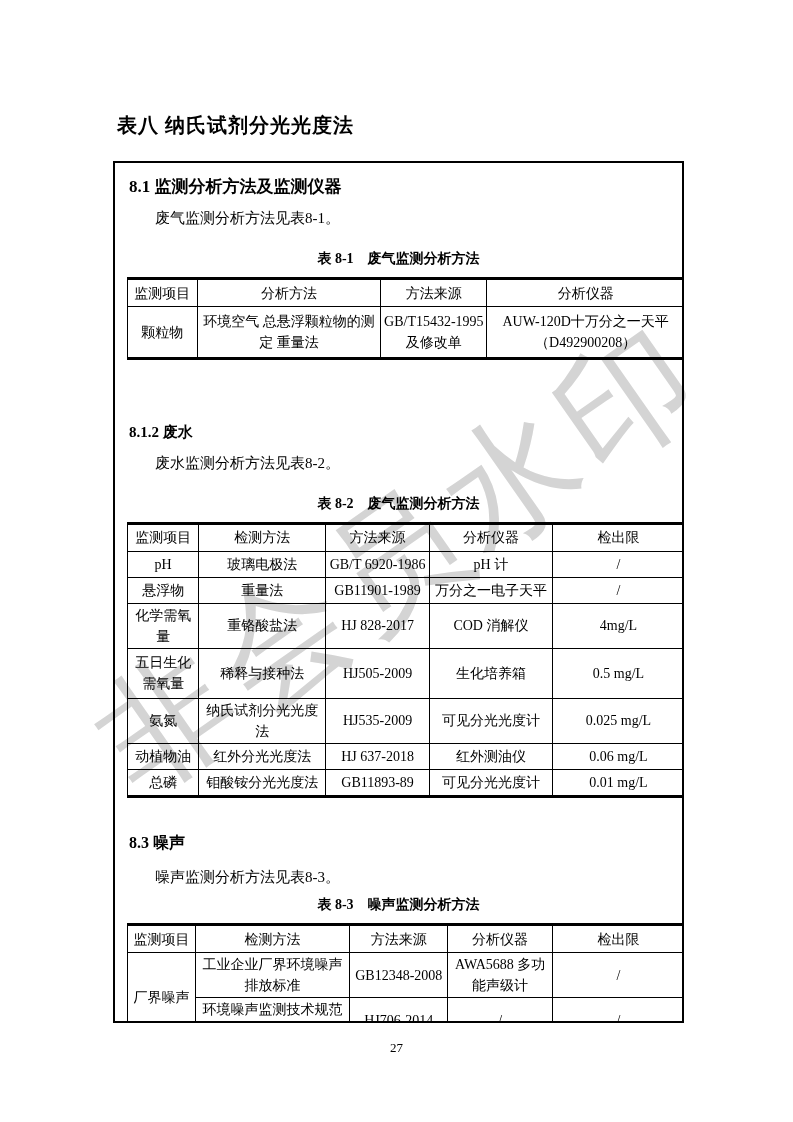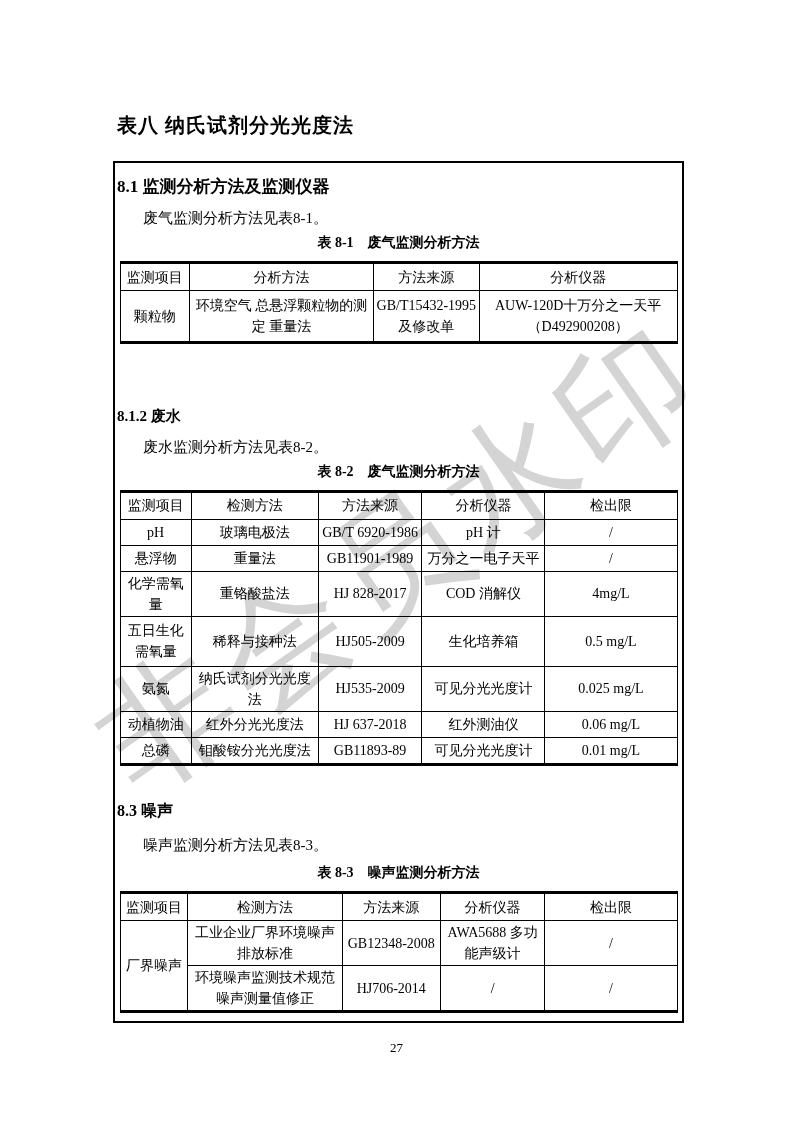--- a/index.html
+++ b/index.html
@@ -15,27 +15,27 @@
     color:#d4d4d4; transform:rotate(-35deg); z-index:0;
     white-space:nowrap; user-select:none;
   }
   .doc-title {
     position:absolute; left:117px; top:112px; z-index:1;
     font-size:20px; font-weight:bold; letter-spacing:1px;
   }
   .box {
     position:absolute; left:113px; top:161px; width:571px; height:862px;
     border:2px solid #000; box-sizing:border-box; z-index:1;
-    padding:0 0; overflow:hidden;
+    padding:0 12px; overflow:hidden;
   }
   .h1 { font-size:17px; font-weight:bold; margin:13px 0 0 2px; line-height:1.3; }
   .h2 { font-size:15px; font-weight:bold; margin:16px 0 0 2px; line-height:1.3; }
   .h2b { font-size:16px; font-weight:bold; margin:14px 0 0 2px; line-height:1.3; }
   .intro { font-size:15px; margin:10px 0 0 0; padding-left:28px; line-height:1.4; }
-  .caption { font-size:14px; font-weight:bold; text-align:center; margin:5px 0 3px 0; }
+  .caption { font-size:14px; font-weight:bold; text-align:center; margin:21px 0 3px 0; }
   table.tbl {
     border-collapse:collapse; width:558px; margin:9px auto;
     font-size:14px; table-layout:fixed;
   }
   table.tbl td {
     border:1px solid #000; text-align:center; vertical-align:middle;
     padding:1px 2px; line-height:1.5; overflow:hidden;
   }
   table.tbl tr.hdr td { height:24px; }
   table.tbl tr:first-child td { border-top:3px solid #000; }

